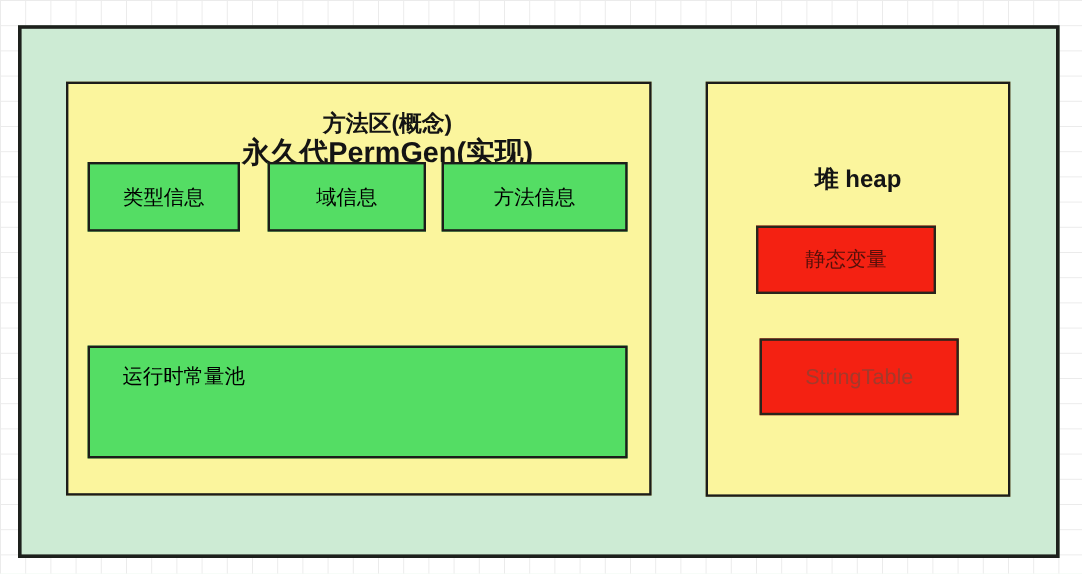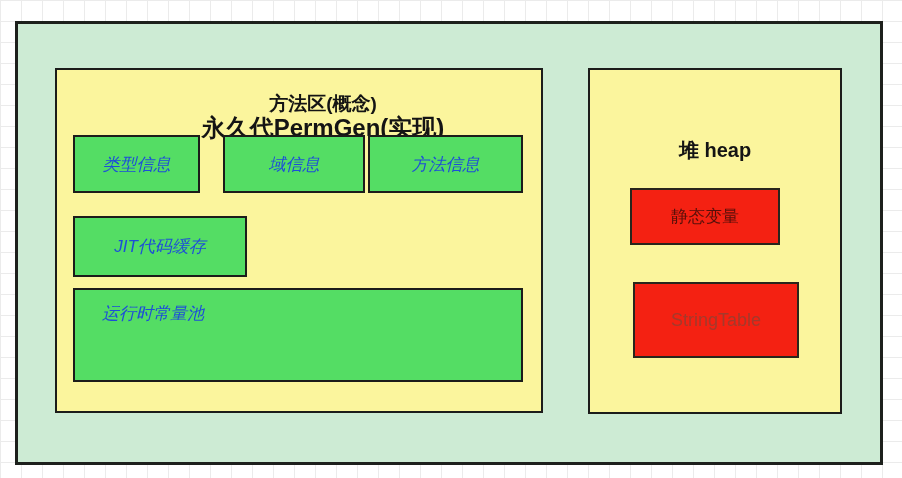--- a/index.html
+++ b/index.html
@@ -71,23 +71,22 @@
     margin-top: 40px;
   }
   .gbox {
     position: absolute;
     background: #54dd64;
     border: 2px solid #1c1c1a;
     box-sizing: border-box;
     display: flex;
     align-items: center;
     justify-content: center;
-    color: #1d4ed8;
+    color: #000000;
     font-size: 17px;
-    font-style: italic;
   }
   .gbox.tl {
     align-items: flex-start;
     justify-content: flex-start;
     padding: 12px 0 0 27px;
   }
   .rbox {
     position: absolute;
     background: #f42112;
     border: 2px solid #29251c;
@@ -95,47 +94,46 @@
     display: flex;
     align-items: center;
     justify-content: center;
     font-size: 17px;
   }
   .rbox.static-vars { color: #55100a; }
   .rbox.string-table { color: #a33a2c; font-size: 18px; }
 
   
   .box-type-info   { left: 73px;  top: 135px; width: 127px; height: 58px; }
-  .box-field-info  { left: 223px; top: 135px; width: 142px; height: 58px; }
+  .box-field-info  { left: 223px; top: 135px; width: 132px; height: 58px; }
   .box-method-info { left: 368px; top: 135px; width: 155px; height: 58px; }
   .box-jit         { left: 73px;  top: 216px; width: 174px; height: 61px; }
   .box-pool        { left: 73px;  top: 288px; width: 450px; height: 94px; }
   .box-static      { left: 630px; top: 188px; width: 150px; height: 57px; }
-  .box-strtable    { left: 633px; top: 282px; width: 166px; height: 76px; }
+  .box-strtable    { left: 633px; top: 282px; width: 166px; height: 64px; }
 </style>
 </head>
 <body>
 
 <div class="canvas">
   <div class="outer-box">
 
     
   </div>
 
   <div class="panel panel-left">
     <div class="panel-title left-title">
       <div class="line1">方法区(概念)</div>
       <div class="line2">永久代PermGen(实现)</div>
     </div>
   </div>
 
   <div class="gbox box-type-info">类型信息</div>
   <div class="gbox box-field-info">域信息</div>
   <div class="gbox box-method-info">方法信息</div>
-  <div class="gbox box-jit">JIT代码缓存</div>
   <div class="gbox tl box-pool">运行时常量池</div>
 
   <div class="panel panel-right">
     <div class="panel-title right-title">堆 heap</div>
   </div>
 
   <div class="rbox static-vars box-static">静态变量</div>
   <div class="rbox string-table box-strtable">StringTable</div>
 </div>
 

